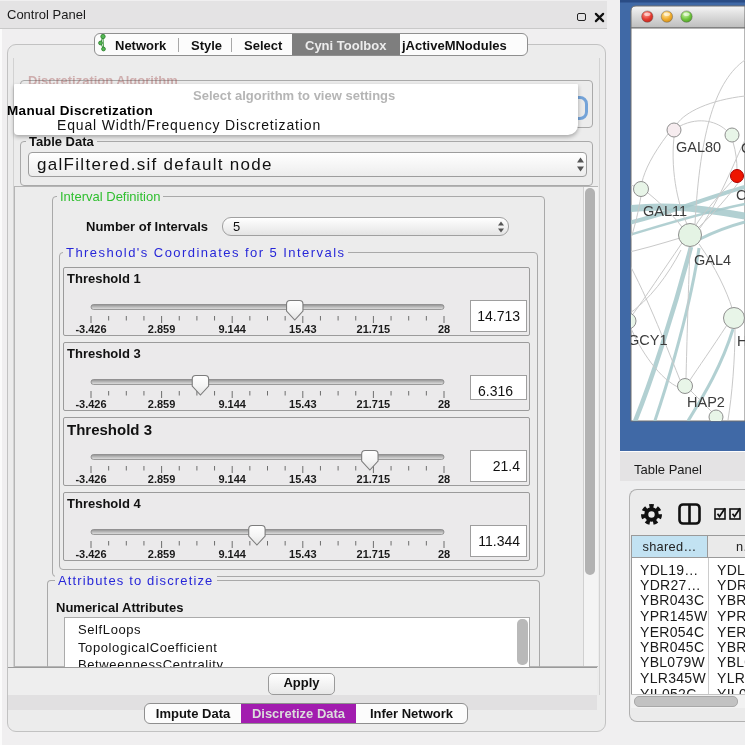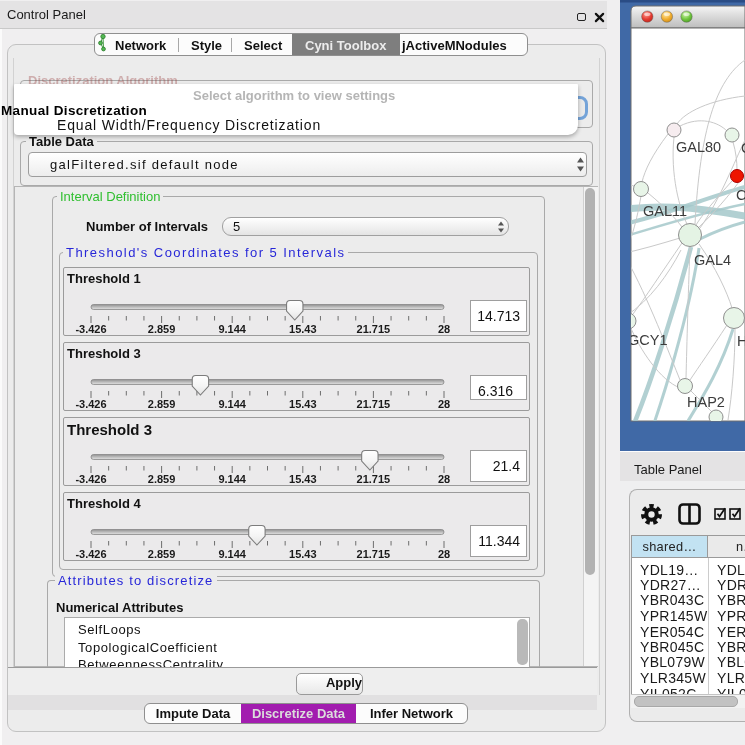--- a/index.html
+++ b/index.html
@@ -38,29 +38,29 @@
 <circle cx="3.5" cy="10" r="1.9" fill="#52b852" stroke="#2f7d2f" stroke-width="0.8"></circle>
 <circle cx="6.5" cy="16" r="1.9" fill="#52b852" stroke="#2f7d2f" stroke-width="0.8"></circle>
 </svg>
 <div class="grp" style="left:20px;top:80px;width:571px;height:46px;"></div>
 <div class="gt b" style="left:25px;top:74px;color:rgba(158,70,70,0.38);background:transparent;">Discretization Algorithm</div>
 <div class="abs" style="left:560px;top:96px;width:28px;height:24px;border:3px solid #74a3d8;border-radius:8px;background:#e9e9e9;box-sizing:border-box;"></div>
 <div class="grp" style="left:20px;top:141px;width:571px;height:43px;"></div>
 <div class="gt b" style="left:26px;top:135px;color:#111;">Table Data</div>
 <div class="abs" style="left:28px;top:152px;width:559px;height:25px;box-sizing:border-box;
  border:1px solid #9d9d9d;border-radius:4px;background:linear-gradient(#ffffff,#ededed);
- font-size:13px;letter-spacing:1.3px;color:#111;line-height:23px;padding-left:21px;">galFiltered.sif default node</div>
+ font-size:17px;letter-spacing:1.3px;color:#111;line-height:23px;padding-left:8px;">galFiltered.sif default node</div>
 <svg class="abs" style="left:576px;top:157px;" width="9" height="15" viewBox="0 0 9 15">
 <path d="M4.5 0.5 L8 5.5 L1 5.5 Z" fill="#555"></path>
     <path d="M4.5 14.5 L8 9.5 L1 9.5 Z" fill="#555"></path>
   </svg>
 <div class="abs" style="left:14px;top:84px;width:564px;height:51px;background:#ffffff;
  border-radius:1px 1px 10px 4px;box-shadow:0 2px 4px rgba(0,0,0,0.3);z-index:40;"></div>
 <div class="abs b" style="left:193px;top:88px;font-size:13px;color:#b5b5b5;z-index:41;">Select algorithm to view settings</div>
-<div class="abs b" style="left:1px;top:103px;font-size:13.5px;letter-spacing:0.35px;color:#000;z-index:41;">Manual Discretization</div>
+<div class="abs b" style="left:7px;top:103px;font-size:13.5px;letter-spacing:0.35px;color:#000;z-index:41;">Manual Discretization</div>
 <div class="abs" style="left:17px;top:117px;font-size:14px;letter-spacing:0.85px;color:#111;z-index:41;margin-left:40px;">Equal Width/Frequency Discretization</div>
 <div class="abs" style="left:14px;top:186px;width:584px;height:481px;border:1px solid #b5b5b5;box-sizing:border-box;background:#ececec;"></div>
 <div class="abs" style="left:583px;top:187px;width:14px;height:479px;background:#f4f4f4;border-left:1px solid #d0d0d0;"></div>
 <div class="abs" style="left:585px;top:188px;width:10px;height:387px;background:#b2b2b2;border-radius:5px;"></div>
 <div class="grp" style="left:52px;top:196px;width:491px;height:379px;"></div>
 <div class="gt" style="left:57px;top:190px;color:#2fbf2f;">Interval Definition</div>
 <div class="abs b" style="left:86px;top:219px;font-size:13px;color:#111;">Number of Intervals</div>
 <div class="abs" style="left:222px;top:217px;width:287px;height:19px;box-sizing:border-box;
  border:1px solid #a0a0a0;border-radius:9px;background:linear-gradient(#ffffff,#e4e4e4);
  font-size:13px;color:#111;line-height:17px;padding-left:10px;">5</div>
@@ -256,21 +256,21 @@
 <div class="abs" style="left:470px;top:525px;width:57px;height:32px;box-sizing:border-box;border:1px solid #9e9e9e;background:#fff;font-size:14px;color:#111;line-height:30px;text-align:right;padding-right:6px;">11.344</div>
 <div class="abs" style="left:47px;top:580px;width:491px;height:87px;border:1px solid #a9a9a9;border-bottom:none;border-radius:4px 4px 0 0;"></div>
 <div class="gt" style="left:55px;top:574px;color:#2727d8;letter-spacing:1.15px;">Attributes to discretize</div>
 <div class="abs b" style="left:56px;top:600px;font-size:13px;color:#111;">Numerical Attributes</div>
 <div class="abs" style="left:64px;top:617px;width:466px;height:50px;box-sizing:border-box;background:#ffffff;border:1px solid #ababab;border-bottom:none;"></div>
 <div class="abs" style="left:517px;top:619px;width:11px;height:46px;background:#b9b9b9;border-radius:5px;"></div>
 <div class="abs" style="left:78px;top:621px;font-size:13px;letter-spacing:0.6px;color:#111;line-height:17.5px;">SelfLoops<br>TopologicalCoefficient<br>BetweennessCentrality</div>
 <div class="abs" style="left:8px;top:667px;width:589px;height:28px;background:#eeeeee;border-top:1px solid #9a9a9a;"></div>
 <div class="abs b" style="left:268px;top:673px;width:67px;height:22px;box-sizing:border-box;
  border:1px solid #9a9a9a;border-radius:5px;background:linear-gradient(#ffffff,#e8e8e8);
- font-size:13px;color:#111;text-align:right;line-height:17px;margin-left:28px;">Apply</div>
+ font-size:13px;color:#111;text-align:center;line-height:17px;">Apply</div>
 <div class="abs" style="left:8px;top:695px;width:589px;height:15px;background:#e1e0e1;"></div>
 <div class="abs" style="left:144px;top:703px;width:324px;height:21px;background:#fcfcfc;
  border:1px solid #8f8f8f;border-radius:6px;box-sizing:border-box;display:flex;align-items:center;
  font-size:13px;font-weight:bold;color:#111;overflow:hidden;z-index:5;">
 <div style="width:96px;text-align:center;">Impute Data</div>
 <div style="width:115px;text-align:center;background:#a21caf;color:#dcdcdc;line-height:21px;height:21px;">Discretize Data</div>
 <div style="flex:1;text-align:center;">Infer Network</div>
 </div>
 <svg class="abs" style="left:614px;top:368px;" width="6" height="9" viewBox="0 0 6 9">
     <path d="M1 4 Q2 1 4.5 2.5 Q3 3.5 3.5 6 L1.5 8 Z" fill="#4a4a4a"></path>

